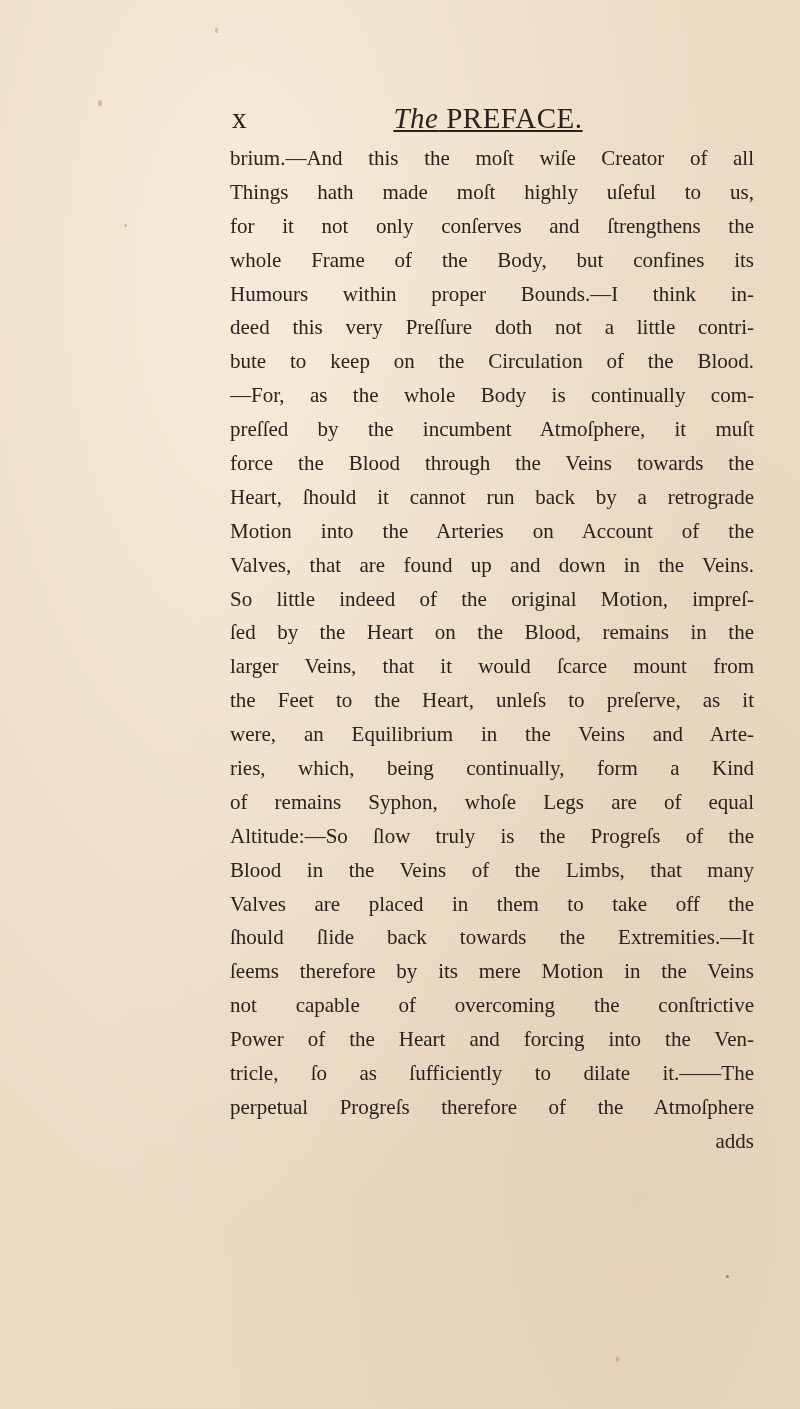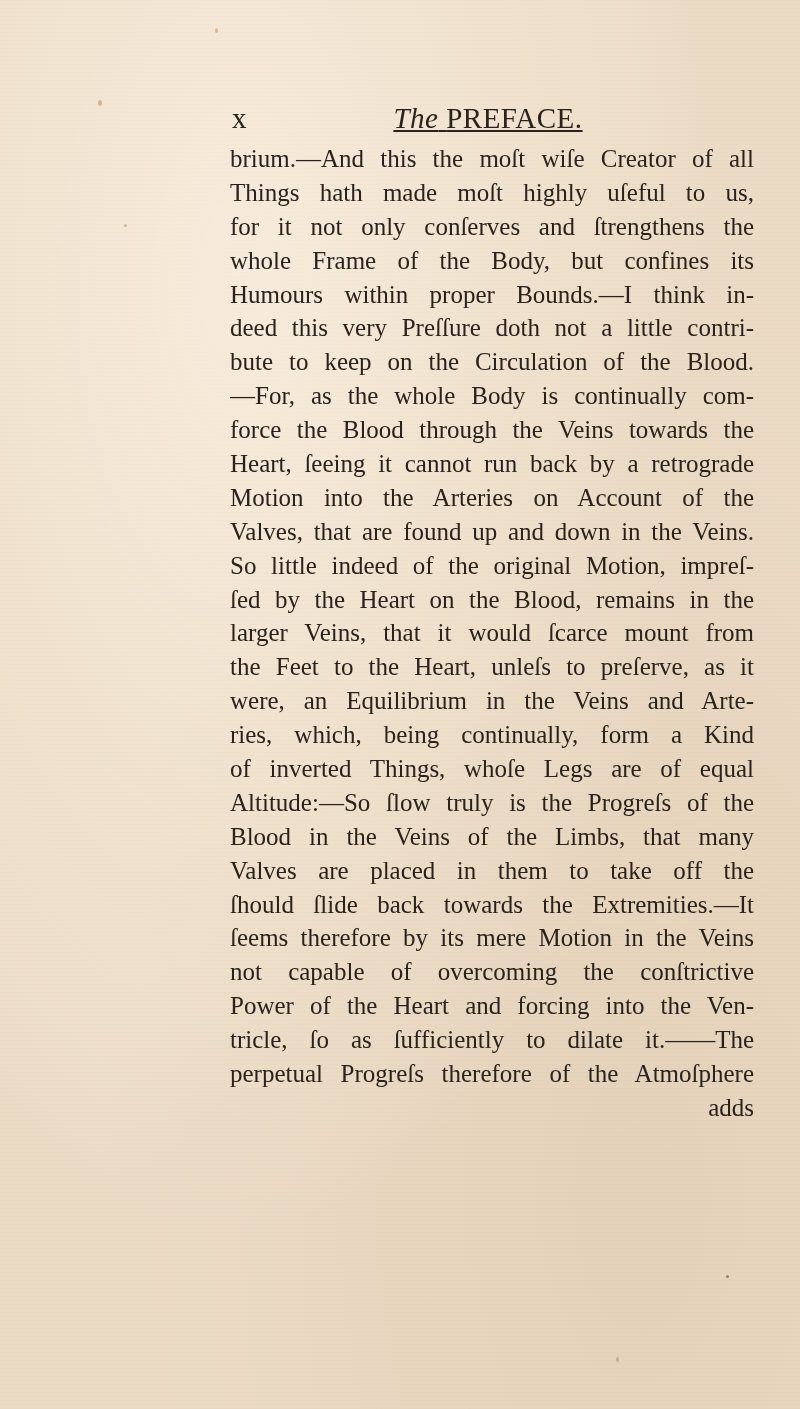--- a/index.html
+++ b/index.html
@@ -54,21 +54,21 @@
   .text-block {
     position: absolute;
     left: 230px;
     top: 142px;
     width: 524px;
   }
   .line {
     display: block;
     height: 33.9px;
     line-height: 33.9px;
-    font-size: 25px;
+    font-size: 21px;
     white-space: nowrap;
     text-align: justify;
     text-align-last: justify;
     overflow: hidden;
   }
   .line.last {
     text-align: center;
     text-align-last: right;
   }
   .spot {
@@ -98,31 +98,32 @@
 
   <div class="text-block">
     <span class="line">brium.—And this the moſt wiſe Creator of all</span>
     <span class="line">Things hath made moſt highly uſeful to us,</span>
     <span class="line">for it not only conſerves and ſtrengthens the</span>
     <span class="line">whole Frame of the Body, but confines its</span>
     <span class="line">Humours within proper Bounds.—I think in-</span>
     <span class="line">deed this very Preſſure doth not a little contri-</span>
     <span class="line">bute to keep on the Circulation of the Blood.</span>
     <span class="line">—For, as the whole Body is continually com-</span>
+    <span class="line">preſſed by the incumbent Atmoſphere, it muſt</span>
     <span class="line">force the Blood through the Veins towards the</span>
-    <span class="line">Heart, ſeeing it cannot run back by a retrograde</span>
+    <span class="line">Heart, ſhould it cannot run back by a retrograde</span>
     <span class="line">Motion into the Arteries on Account of the</span>
     <span class="line">Valves, that are found up and down in the Veins.</span>
     <span class="line">So little indeed of the original Motion, impreſ-</span>
     <span class="line">ſed by the Heart on the Blood, remains in the</span>
     <span class="line">larger Veins, that it would ſcarce mount from</span>
     <span class="line">the Feet to the Heart, unleſs to preſerve, as it</span>
     <span class="line">were, an Equilibrium in the Veins and Arte-</span>
     <span class="line">ries, which, being continually, form a Kind</span>
-    <span class="line">of inverted Things, whoſe Legs are of equal</span>
+    <span class="line">of remains Syphon, whoſe Legs are of equal</span>
     <span class="line">Altitude:—So ſlow truly is the Progreſs of the</span>
     <span class="line">Blood in the Veins of the Limbs, that many</span>
     <span class="line">Valves are placed in them to take off the</span>
     <span class="line">ſhould ſlide back towards the Extremities.—It</span>
     <span class="line">ſeems therefore by its mere Motion in the Veins</span>
     <span class="line">not capable of overcoming the conſtrictive</span>
     <span class="line">Power of the Heart and forcing into the Ven-</span>
     <span class="line">tricle, ſo as ſufficiently to dilate it.——The</span>
     <span class="line">perpetual Progreſs therefore of the Atmoſphere</span>
     <span class="line last">adds</span>

